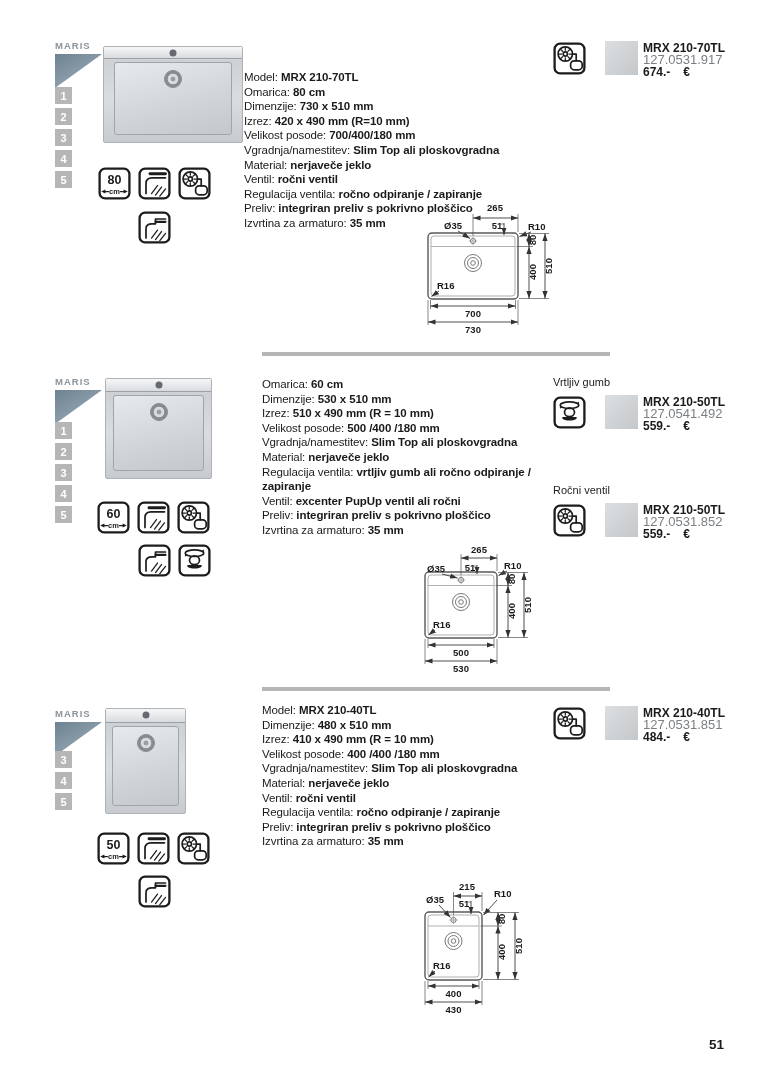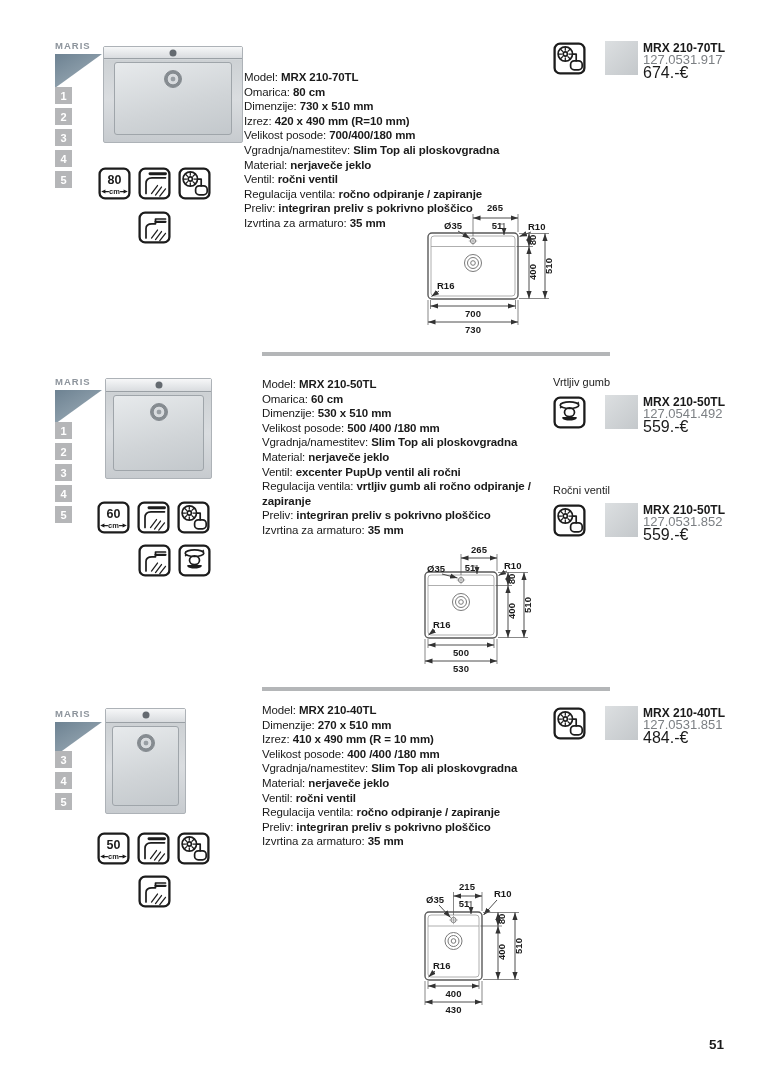--- a/index.html
+++ b/index.html
@@ -48,21 +48,21 @@
   .spec-line .sv { font-weight:bold; }
 
   
   .vlabel { font-size:11px; color:#222; }
   .vrow { display:flex; align-items:flex-start; }
   .swatch { width:33px; height:34px; margin-left:19px;
             background:linear-gradient(135deg,#dcdfe1,#c4c8cb); }
   .vtext { margin-left:5px; padding-top:1px; }
   .vname { font-size:12px; font-weight:bold; line-height:12px; white-space:nowrap; }
   .vcode { font-size:13px; color:#7b7f83; line-height:12px; }
-  .vprice { font-size:16px; font-weight:normal; line-height:13px; display:flex; }
+  .vprice { font-size:12px; font-weight:bold; line-height:13px; display:flex; gap:13px; }
 
   
   .sep { position:absolute; left:262px; width:348px; height:4px; background:#b4b6b8; }
 
   
   svg.tech { position:absolute; }
   .body { fill:none; stroke:#5a5a5a; stroke-width:1.4px; }
   .inner { fill:none; stroke:#9b9b9b; stroke-width:0.8px; }
   .inner2{ fill:none; stroke:#7a7a7a; stroke-width:1px; }
   .ext { stroke:#555; stroke-width:0.7px; }
@@ -266,28 +266,28 @@
     <div class="abs icorow" style="left:138px; top:168px;">
       <svg class="pic" viewBox="0 0 33 33">
           <use href="#i-flush"></use>
         </svg>
       <svg class="pic" viewBox="0 0 33 33">
           <use href="#i-twist"></use>
         </svg>
     </div>
 
     <div class="abs specs" style="left:262px; top:1px;">
-        <div class="spec-line"><span class="sl">Model: </span><span class="sv">MRX 210-50TL</span></div>
         <div class="spec-line"><span class="sl">Omarica: </span><span class="sv">60 cm</span></div>
         <div class="spec-line"><span class="sl">Dimenzije: </span><span class="sv">530 x 510 mm</span></div>
+        <div class="spec-line"><span class="sl">Izrez: </span><span class="sv">510 x 490 mm (R = 10 mm)</span></div>
         <div class="spec-line"><span class="sl">Velikost posode: </span><span class="sv">500 /400 /180 mm</span></div>
         <div class="spec-line"><span class="sl">Vgradnja/namestitev: </span><span class="sv">Slim Top ali ploskovgradna</span></div>
         <div class="spec-line"><span class="sl">Material: </span><span class="sv">nerjaveče jeklo</span></div>
+        <div class="spec-line"><span class="sl">Regulacija ventila: </span><span class="sv">vrtljiv gumb ali ročno odpiranje / zapiranje</span></div>
         <div class="spec-line"><span class="sl">Ventil: </span><span class="sv">excenter PupUp ventil ali ročni</span></div>
-        <div class="spec-line"><span class="sl">Regulacija ventila: </span><span class="sv">vrtljiv gumb ali ročno odpiranje / zapiranje</span></div>
         <div class="spec-line"><span class="sl">Preliv: </span><span class="sv">integriran preliv s pokrivno ploščico</span></div>
         <div class="spec-line"><span class="sl">Izvrtina za armaturo: </span><span class="sv">35 mm</span></div>
       </div>
 
     <div class="abs" style="left:553px; top:0;">
       <div class="vlabel" style="margin-bottom:7px;">Vrtljiv gumb</div>
       <div class="vrow">
         <svg class="pic" viewBox="0 0 33 33" style="margin-top:1px">
             <use href="#i-twist"></use>
           </svg>
@@ -399,21 +399,21 @@
         </svg>
     </div>
     <div class="abs icorow" style="left:138px; top:167px;">
       <svg class="pic" viewBox="0 0 33 33">
           <use href="#i-flush"></use>
         </svg>
     </div>
 
     <div class="abs specs" style="left:262px; top:-5px;">
         <div class="spec-line"><span class="sl">Model: </span><span class="sv">MRX 210-40TL</span></div>
-        <div class="spec-line"><span class="sl">Dimenzije: </span><span class="sv">270 x 510 mm</span></div>
+        <div class="spec-line"><span class="sl">Dimenzije: </span><span class="sv">480 x 510 mm</span></div>
         <div class="spec-line"><span class="sl">Izrez: </span><span class="sv">410 x 490 mm (R = 10 mm)</span></div>
         <div class="spec-line"><span class="sl">Velikost posode: </span><span class="sv">400 /400 /180 mm</span></div>
         <div class="spec-line"><span class="sl">Vgradnja/namestitev: </span><span class="sv">Slim Top ali ploskovgradna</span></div>
         <div class="spec-line"><span class="sl">Material: </span><span class="sv">nerjaveče jeklo</span></div>
         <div class="spec-line"><span class="sl">Ventil: </span><span class="sv">ročni ventil</span></div>
         <div class="spec-line"><span class="sl">Regulacija ventila: </span><span class="sv">ročno odpiranje / zapiranje</span></div>
         <div class="spec-line"><span class="sl">Preliv: </span><span class="sv">integriran preliv s pokrivno ploščico</span></div>
         <div class="spec-line"><span class="sl">Izvrtina za armaturo: </span><span class="sv">35 mm</span></div>
       </div>
 

